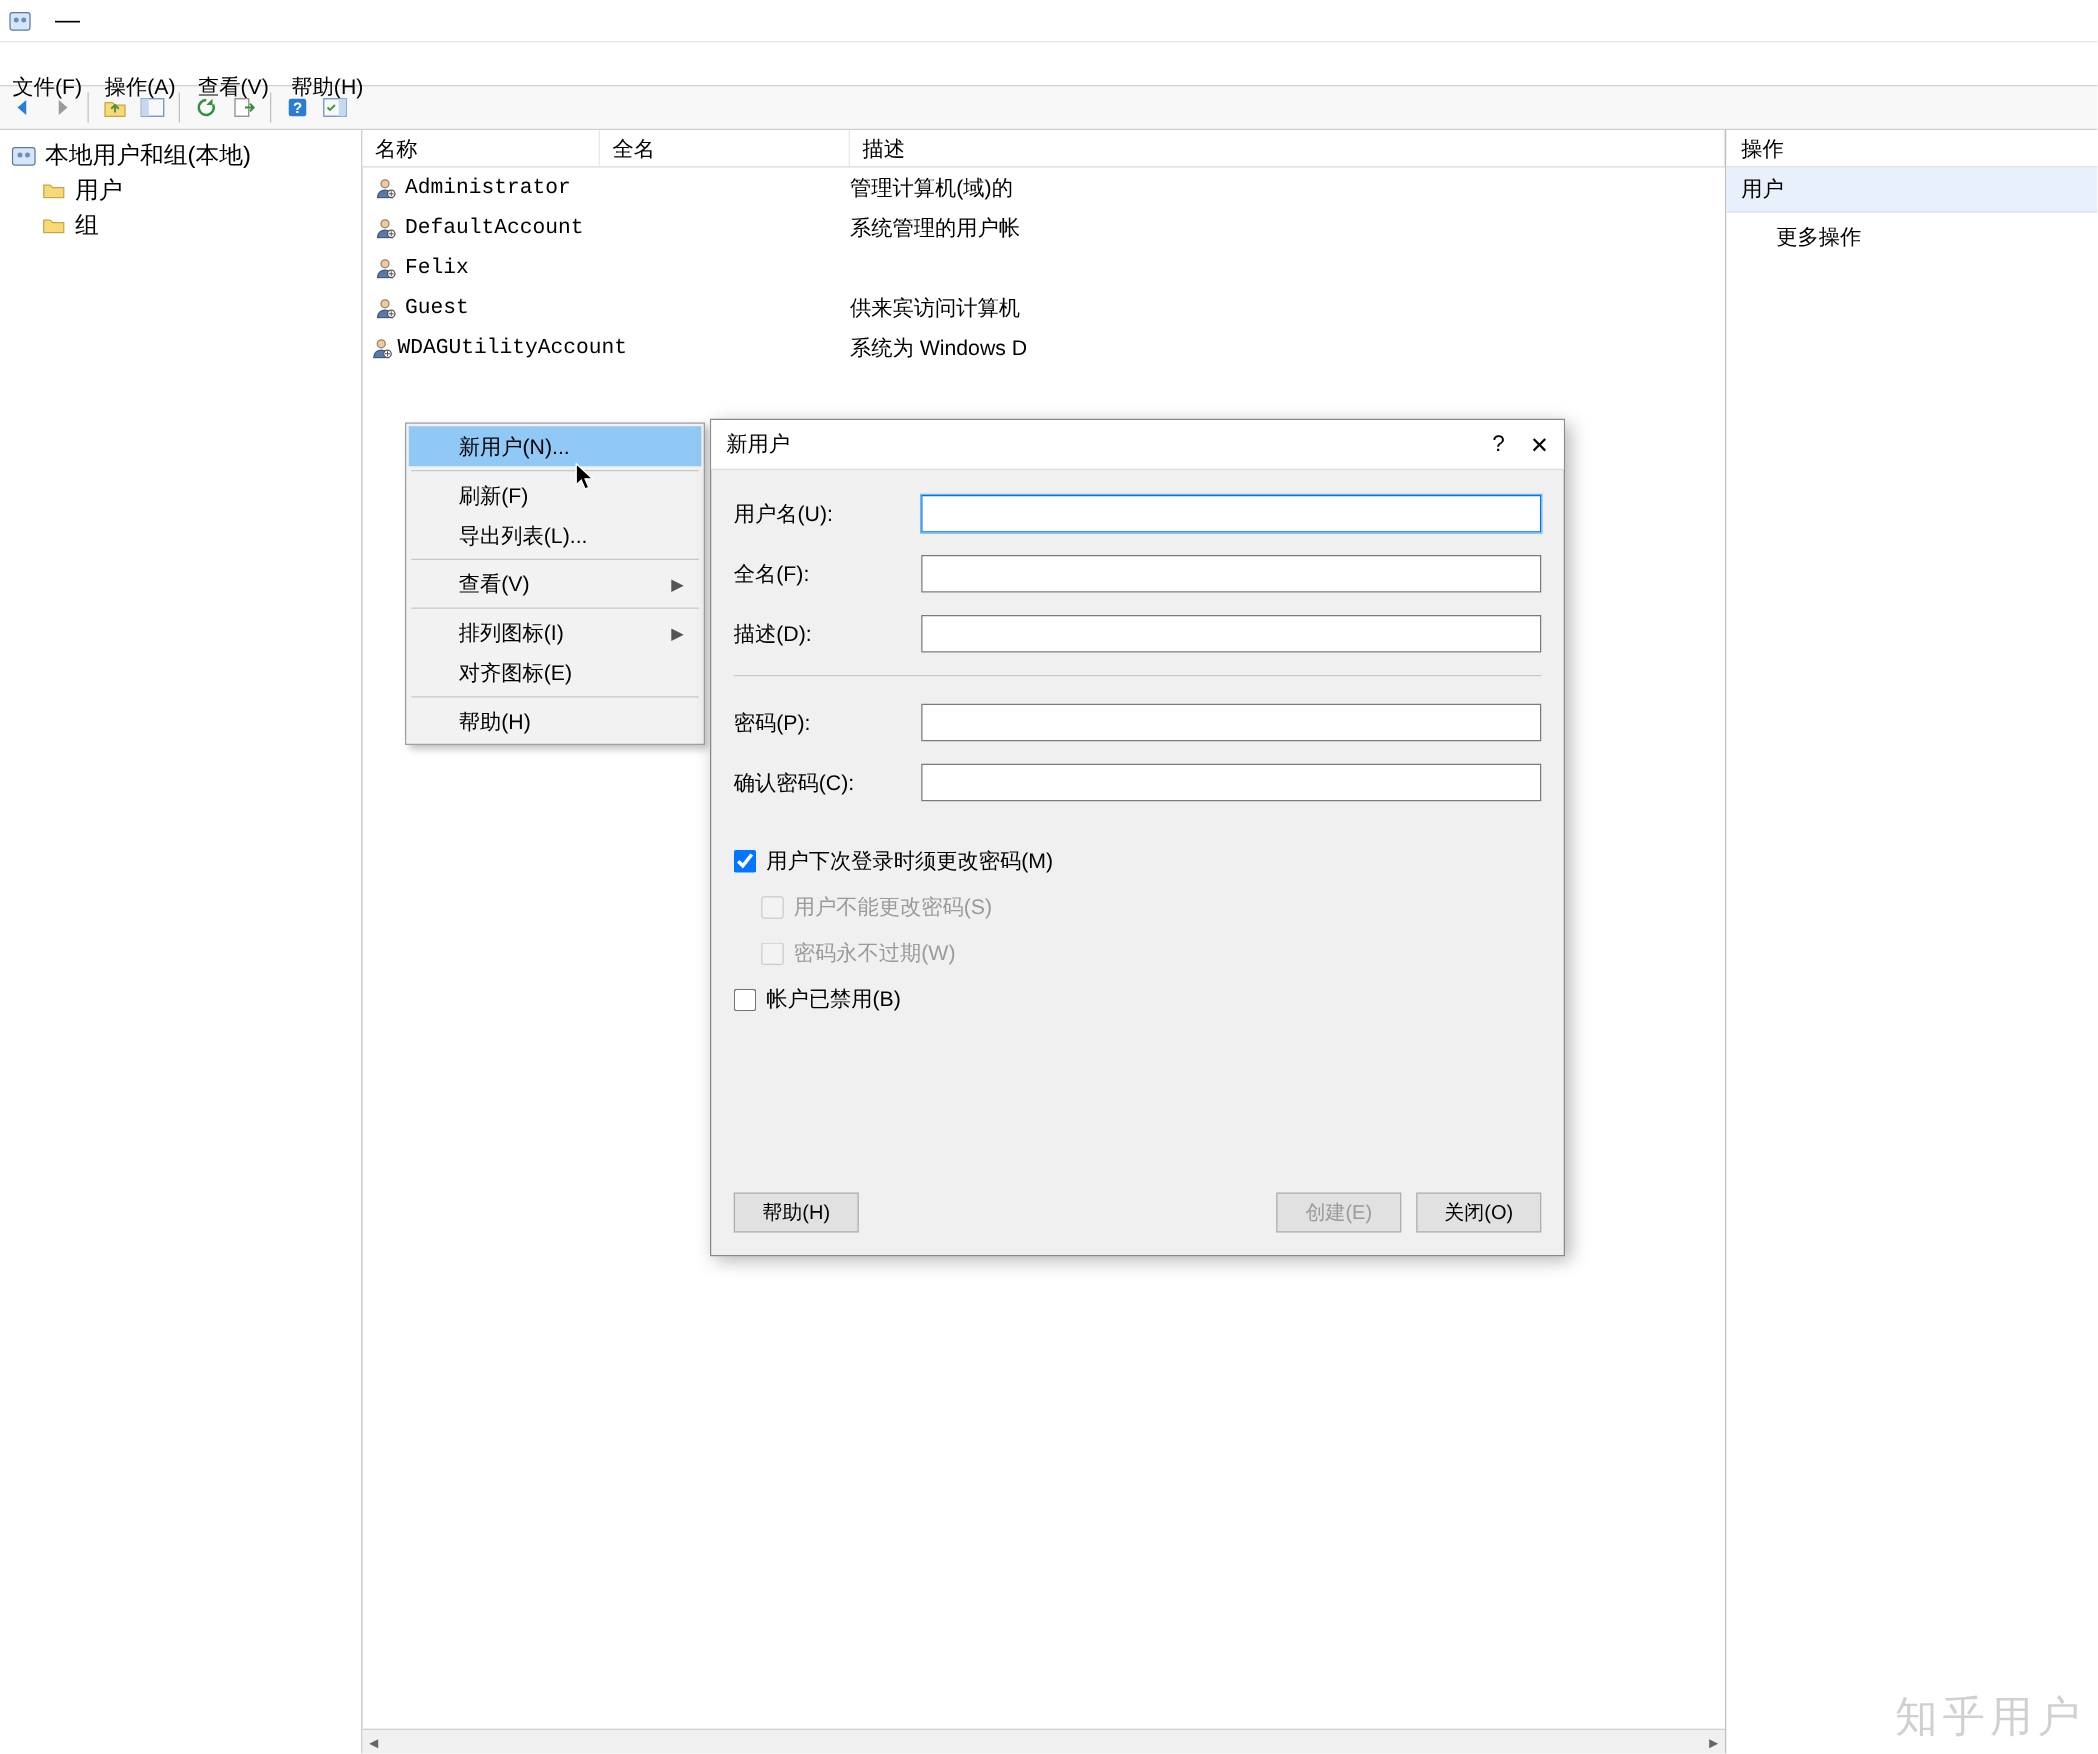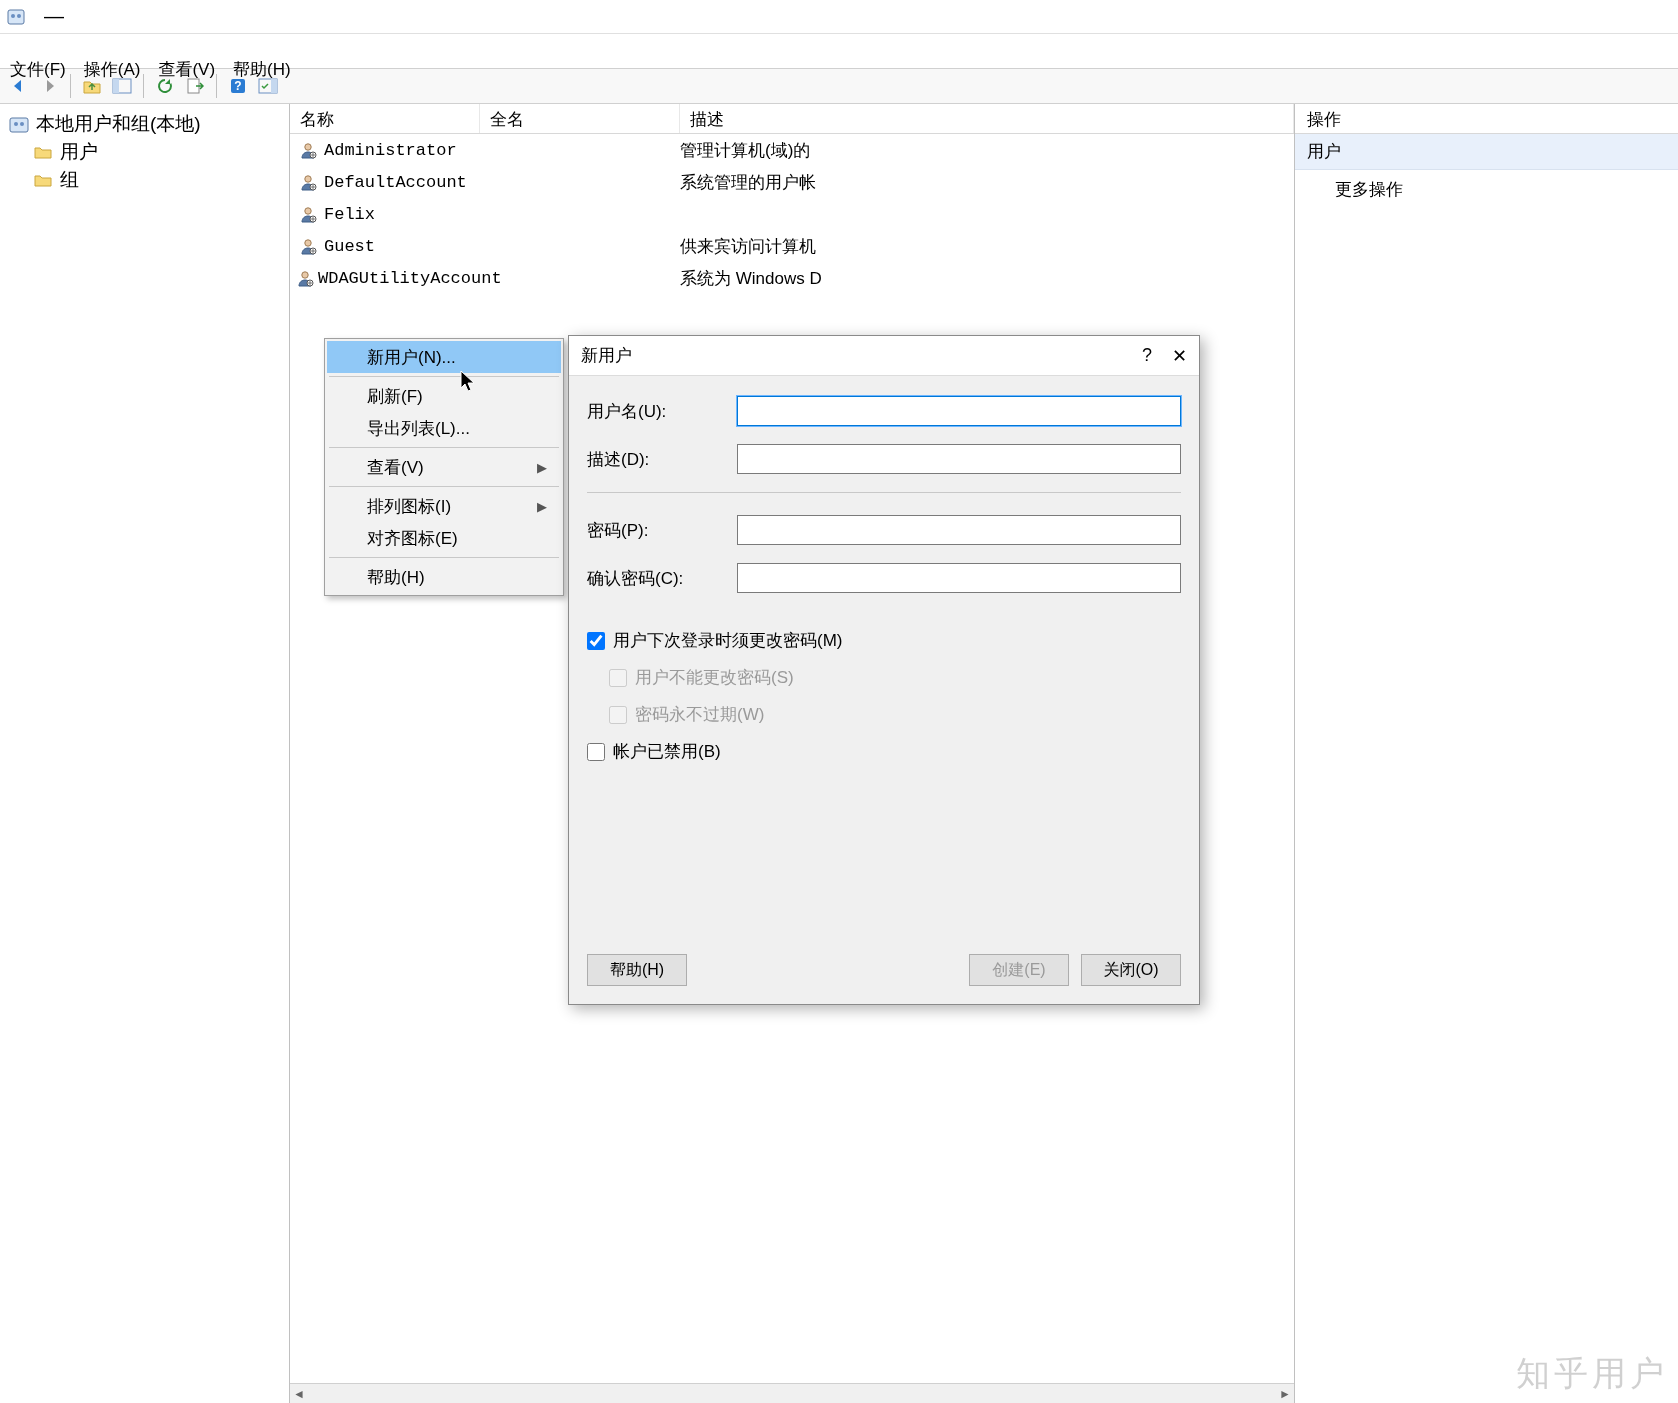--- a/index.html
+++ b/index.html
@@ -110,21 +110,21 @@
 .hscroll {
   height: 20px;
   border-top: 1px solid #d0d0d0;
   background: #f0f0f0;
   display:flex; align-items:center;
 }
 .hscroll .arrow { width:18px; text-align:center; font-size:12px; color:#666; }
 
 
 .actions-panel {
-  width: 384px;
+  width: 298px;
   border-left: 1px solid #c0c0c0;
   background: #fff;
 }
 .actions-panel .hdr {
   height: 30px;
   border-bottom: 1px solid #d8d8d8;
   padding: 4px 12px;
   font-size: 17px;
 }
 .actions-panel .section-title {
@@ -174,21 +174,21 @@
   top: 370px;
   z-index: 60;
   pointer-events: none;
 }
 
 
 .dialog {
   position: absolute;
   left: 568px;
   top: 335px;
-  width: 632px;
+  width: 684px;
   height: 670px;
   background: #f0f0f0;
   border: 1px solid #8a8a8a;
   box-shadow: 4px 4px 14px rgba(0,0,0,0.3);
   z-index: 100;
   display: flex;
   flex-direction: column;
 }
 .dialog .dlg-title {
   display: flex;
@@ -486,20 +486,24 @@
     <span class="t">新用户</span>
     <span class="hlp">?</span>
     <span class="cls">✕</span>
   </div>
   <div class="dlg-body">
     <div class="form-row">
       <label>用户名(U):</label>
       <input type="text" class="focused" value="" style="">
     </div>
     <div class="form-row">
+      <label>全名(F):</label>
+      <input type="text" value="" style="">
+    </div>
+    <div class="form-row">
       <label>描述(D):</label>
       <input type="text" value="" style="">
     </div>
     <div class="hr"></div>
     <div class="form-row">
       <label>密码(P):</label>
       <input type="password" value="" style="">
     </div>
     <div class="form-row">
       <label>确认密码(C):</label>

